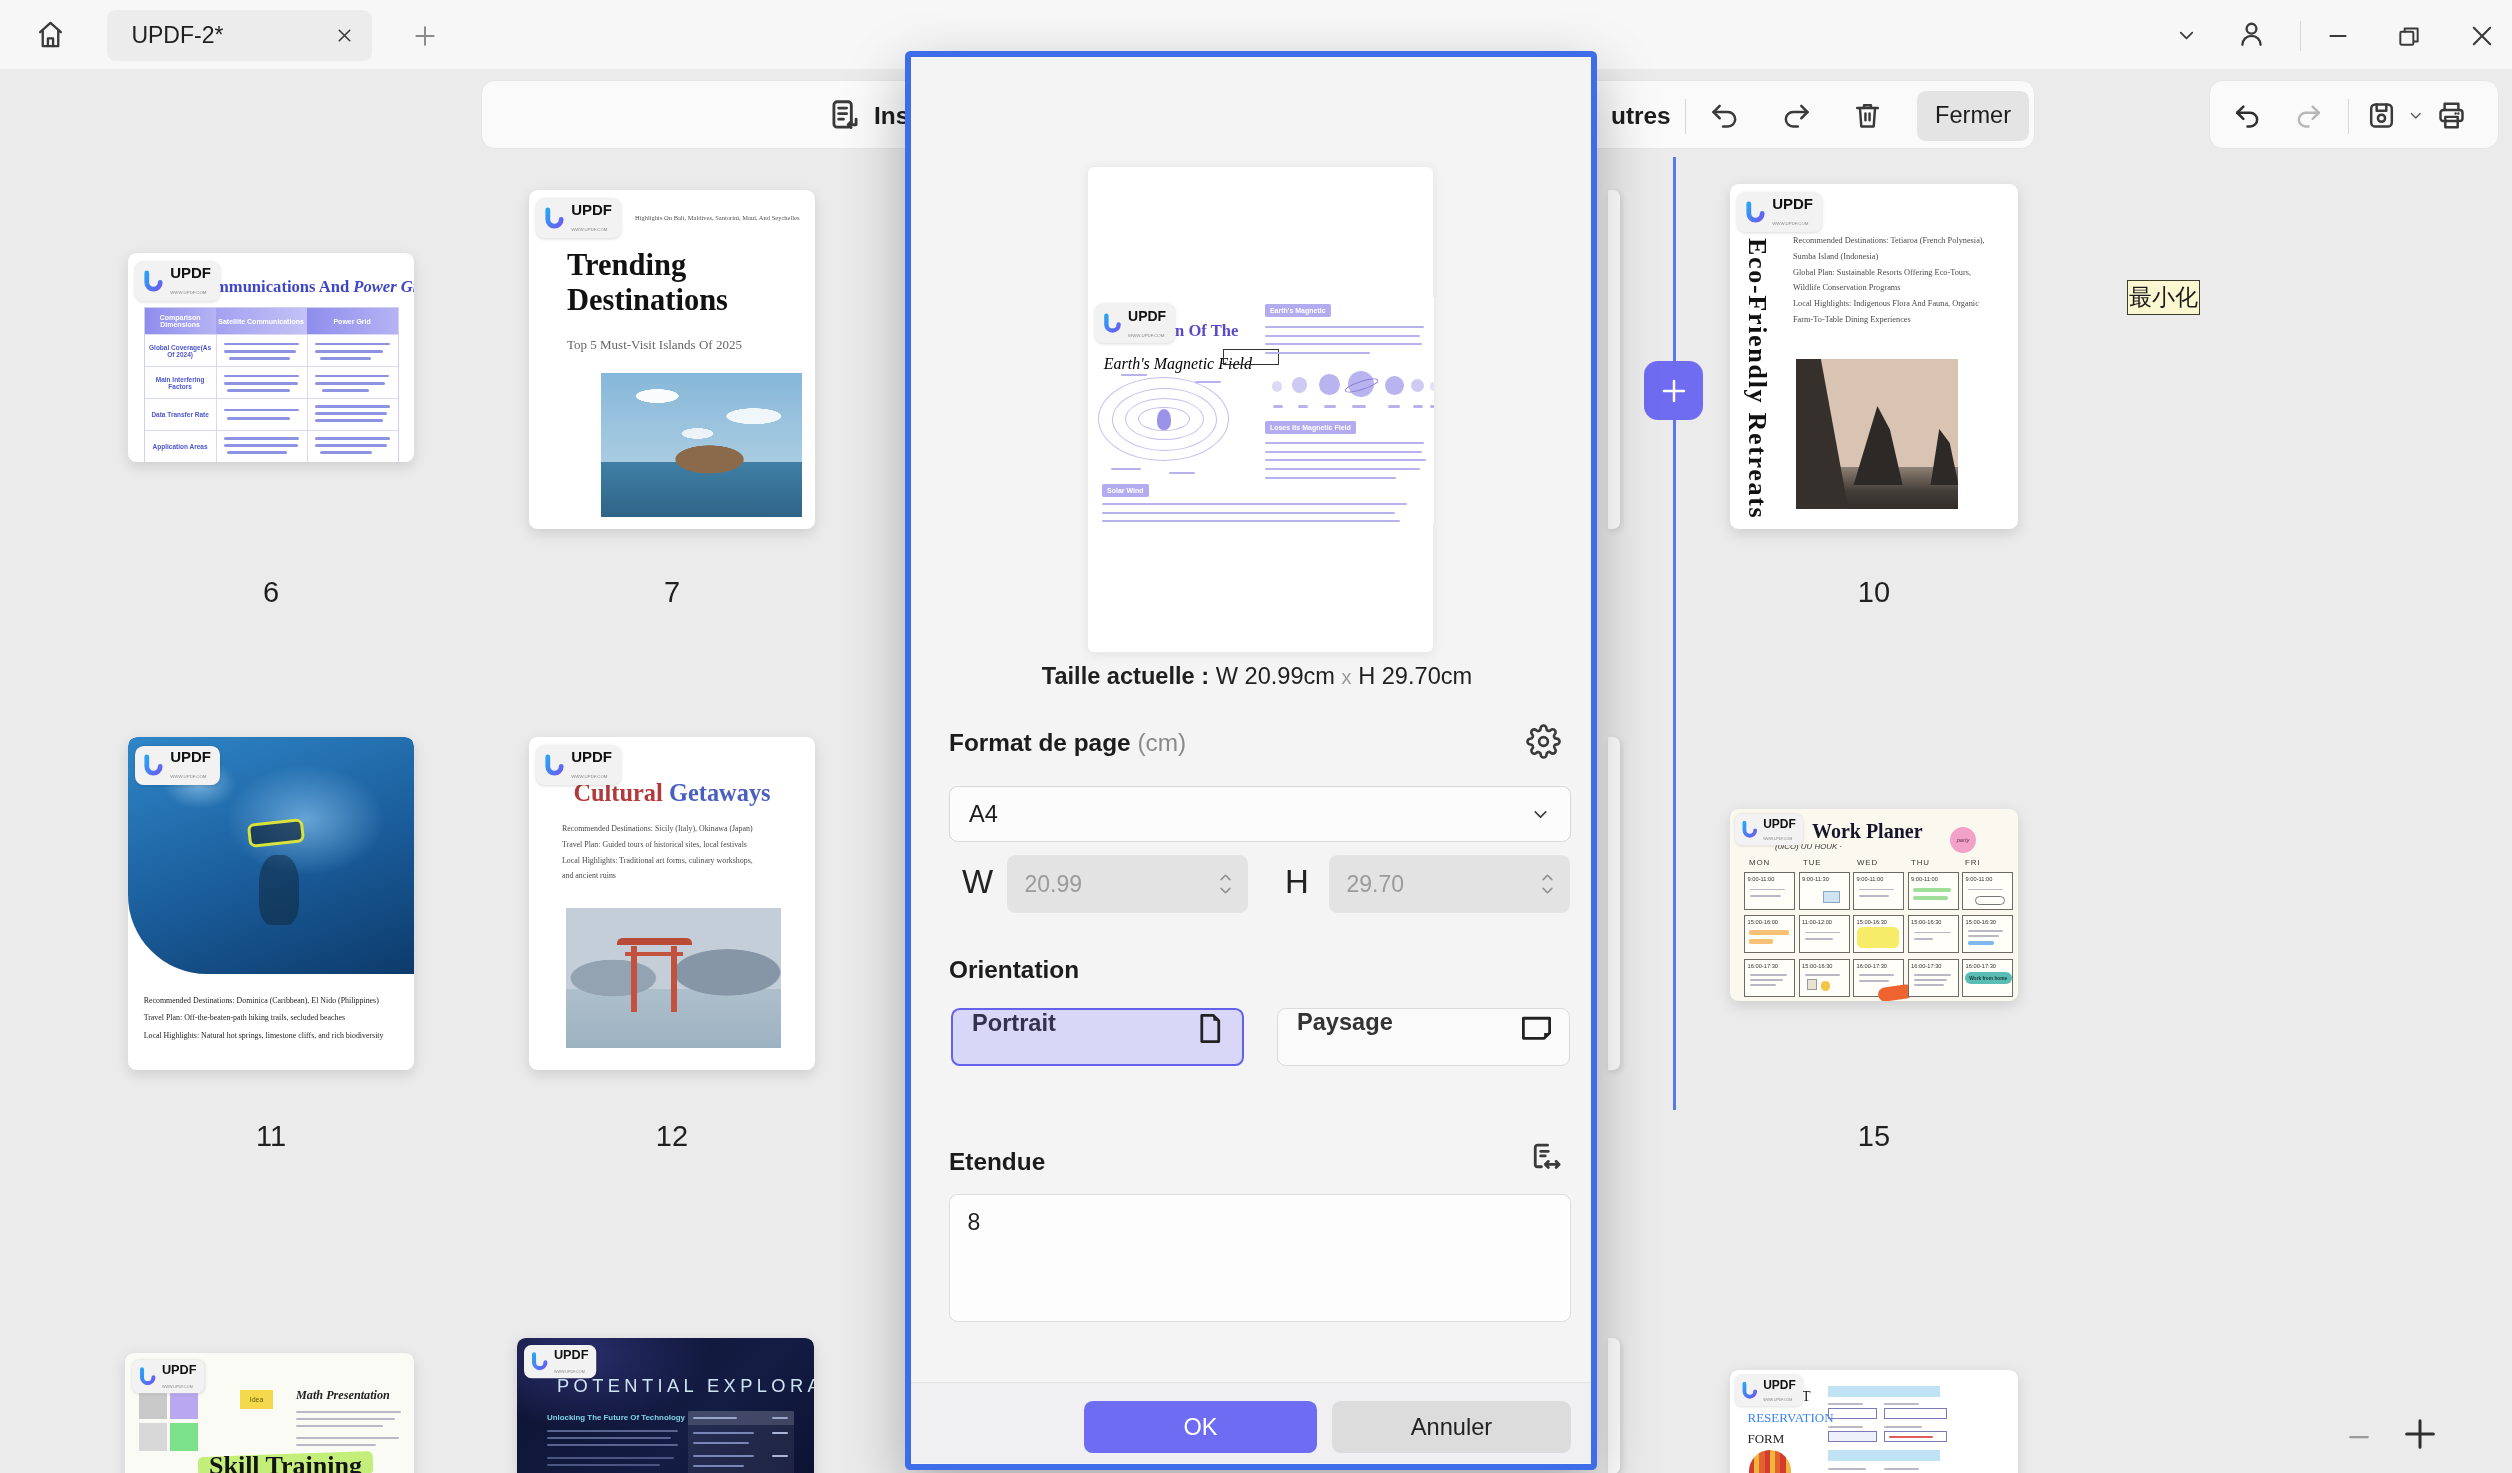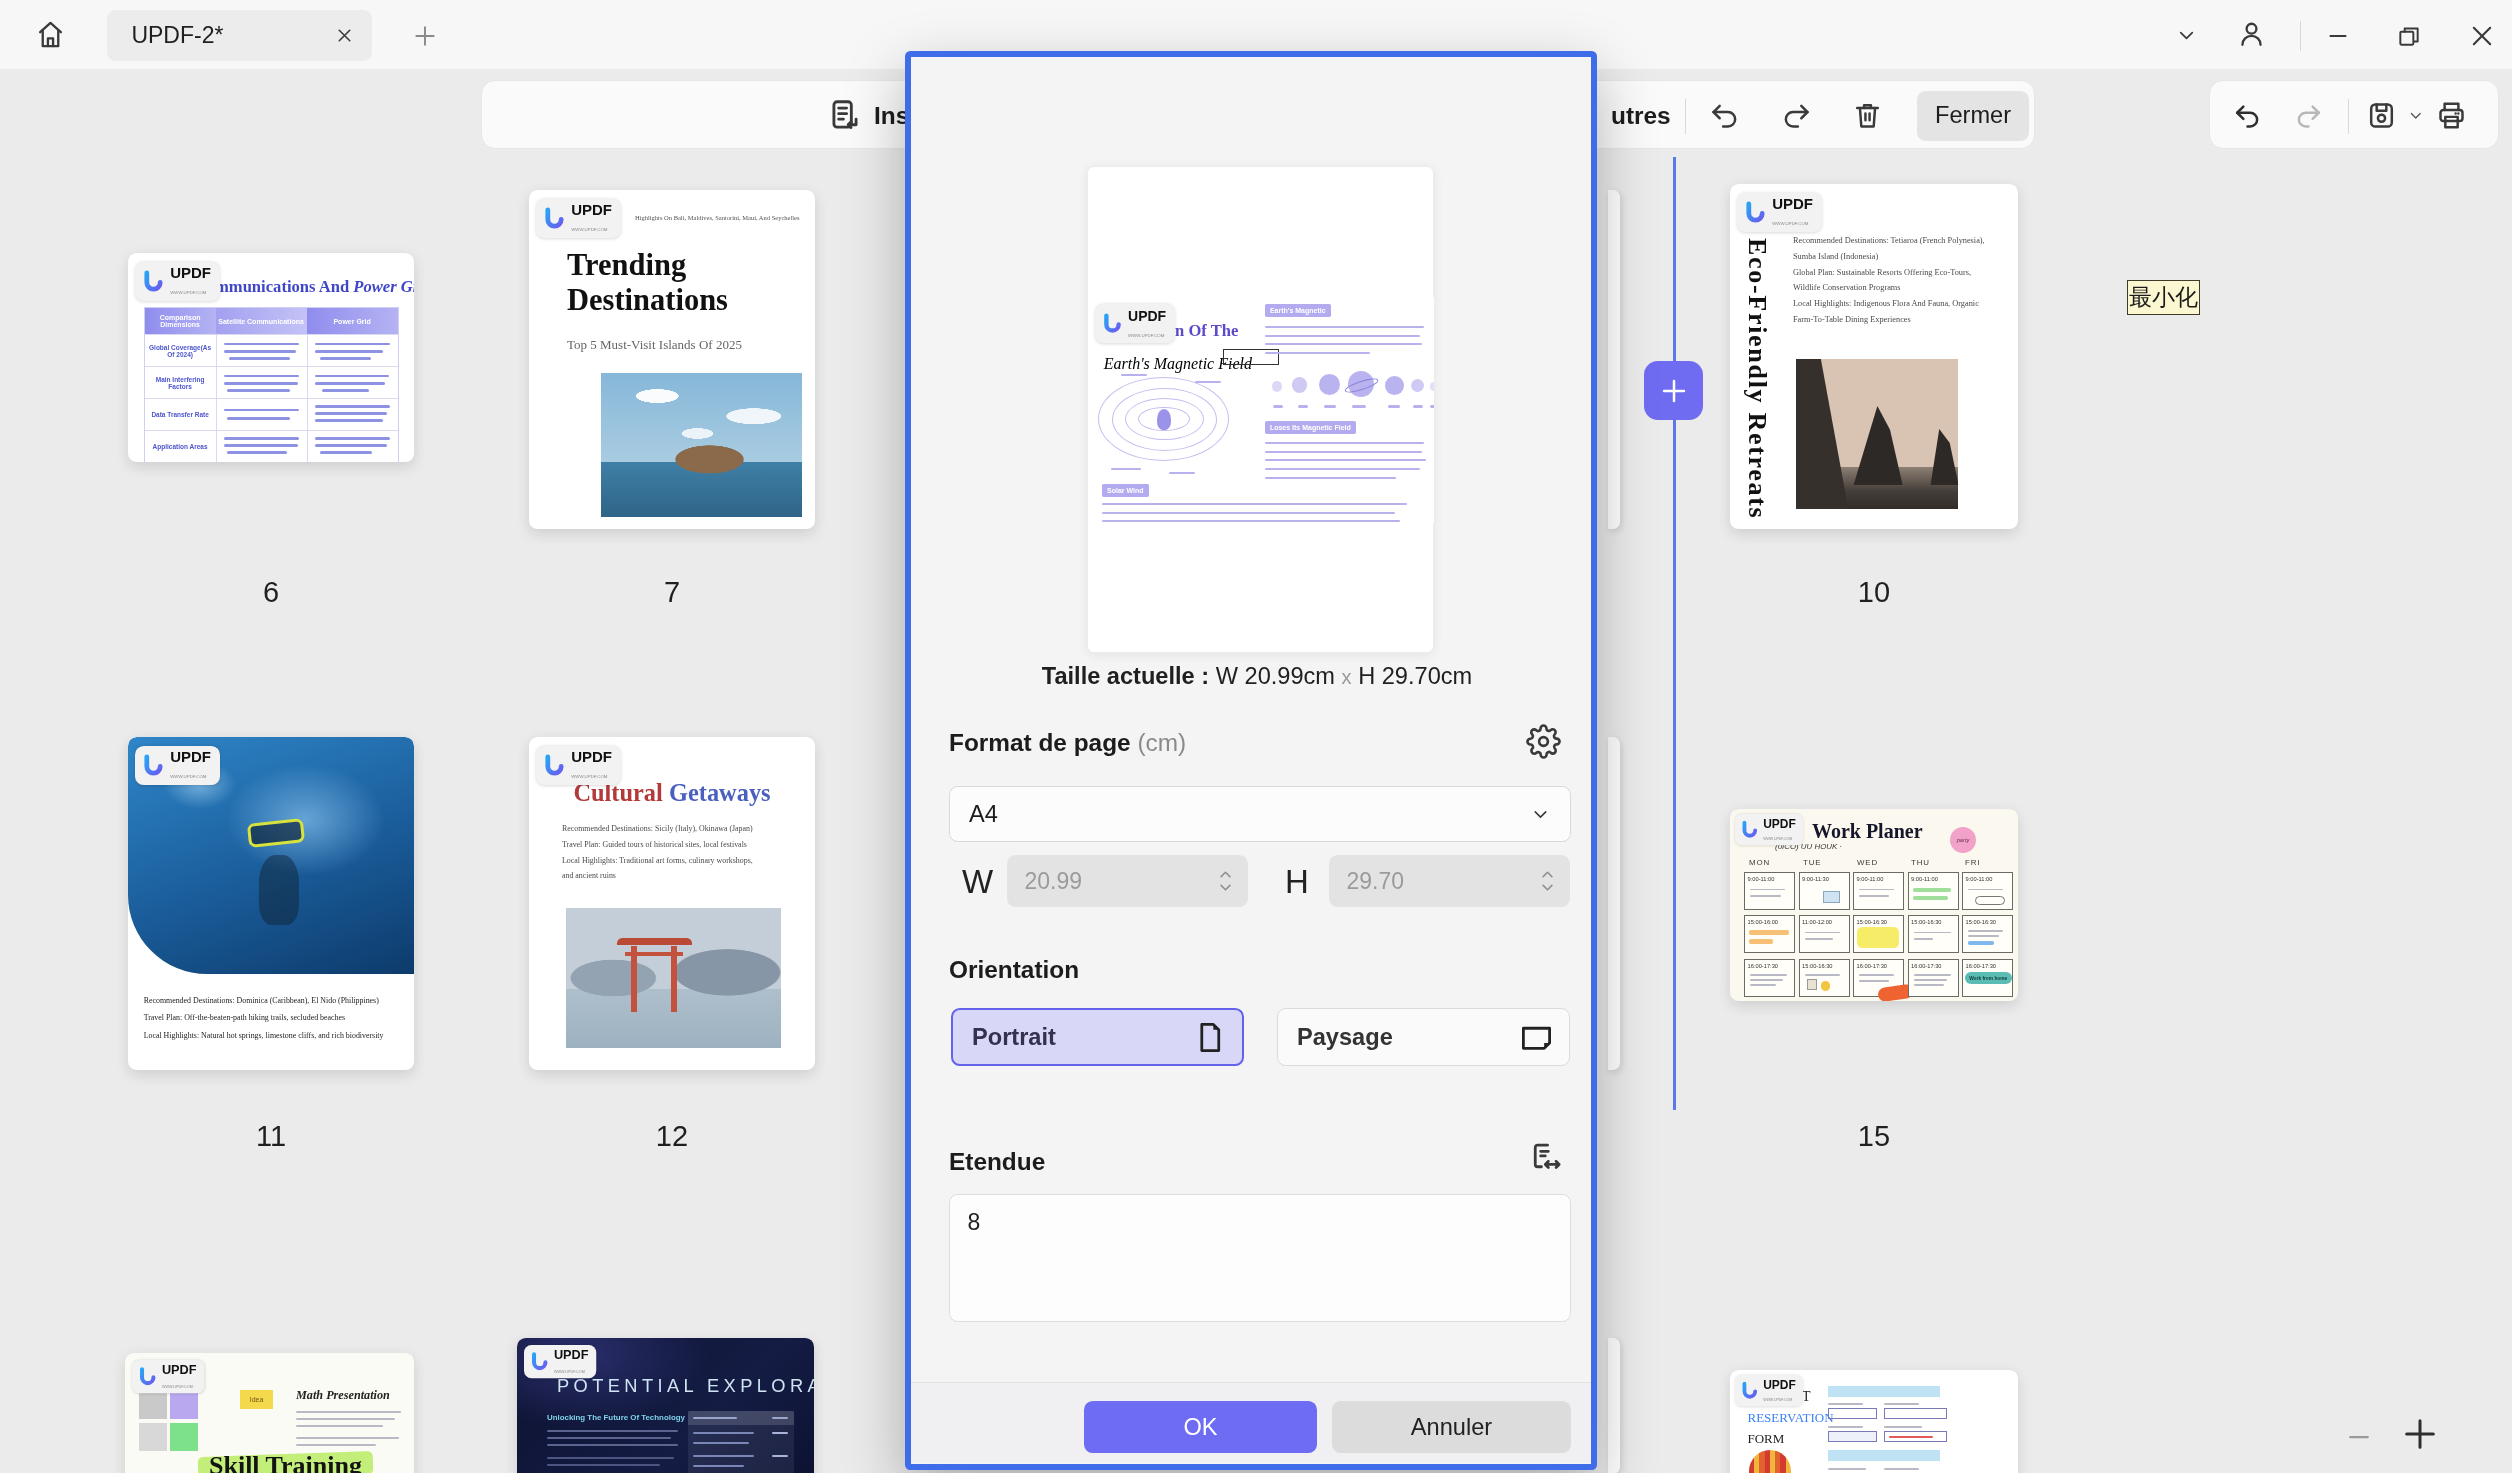--- a/index.html
+++ b/index.html
@@ -62,23 +62,23 @@
   .modal{left:905px;top:51px;width:692px;height:1419px;background:#f5f4f5;border:6.1px solid #3f6ce8;border-radius:5.2px;box-shadow:0 21px 61px rgba(0,0,0,.28)}
   .modal-header{left:0;top:0;width:680px;height:58px;background:#e9e8e9;border-bottom:0.9px solid #dcdcdc;display:flex;align-items:center;padding:0 26px 0 33px}
   .modal-title{font-size:24.4px;font-weight:600;color:#1b1b1b;flex:1}
   .prev-page{left:176px;top:109px;width:347px;height:487px;background:#fff;border:0.9px solid #ececec;border-radius:7px;box-shadow:0 1.7px 10.5px rgba(0,0,0,.07)}
   .prev-content{left:1.7px;top:130px;width:344px;height:226px;background:#fff;overflow:hidden}
   .pv-badge{position:absolute;border-radius:1.7px;background:#b3abf0;color:#fff;font-size:7px;font-weight:700;display:flex;align-items:center;padding:0 5.2px;height:13px;white-space:nowrap}
   .size-line{left:0;top:606px;width:692px;text-align:center;font-size:23.6px;color:#1f1f1f}
   .sec-label{font-size:24.4px;font-weight:700;color:#1c1c1c}
   .unit{color:#8a8a8a;font-weight:400}
   .select{left:38px;top:729px;width:622px;height:56px;background:#fcfcfc;border:0.9px solid #d8d8d8;border-radius:8.7px;display:flex;align-items:center;padding:0 19px;font-size:23.6px;color:#1c1c1c;justify-content:space-between}
-  .dim-input{background:#e4e3e4;border-radius:8.7px;height:52px;display:flex;align-items:center;padding:0 12.2px 0 17.5px;font-size:23px;color:#9b9b9b;justify-content:space-between}
+  .dim-input{background:#e4e3e4;border-radius:8.7px;height:58px;display:flex;align-items:center;padding:0 12.2px 0 17.5px;font-size:23px;color:#9b9b9b;justify-content:space-between}
   .dim-letter{font-size:33px;color:#222}
-  .orient-btn{height:58px;border-radius:8.7px;display:flex;align-items:center;justify-content:space-between;padding:0 14px 0 19px;font-size:23.6px;font-weight:700}
+  .orient-btn{height:58px;border-radius:8.7px;display:flex;align-items:flex-start;justify-content:space-between;padding:0 14px 0 19px;font-size:23.6px;font-weight:700}
   .orient-on{background:#d9d7f8;border:2.6px solid #6461ea;color:#33314e}
   .orient-off{background:#fbfafb;border:0.9px solid #dadada;color:#333}
   .range-box{left:38px;top:1137px;width:622px;height:128px;background:#fdfdfd;border:0.9px solid #dcdcdc;border-radius:8.7px;font-size:23px;color:#222;padding:14px 17.5px;font-family:"Liberation Sans",sans-serif;resize:none;outline:none}
   .modal-footer{left:0;top:1325px;width:680px;height:81px;background:#f0eff1;border-top:0.9px solid #e2e1e3}
   .btn-ok{left:173px;top:1344px;width:233px;height:52px;background:#6e6cf3;border-radius:8.7px;color:#fff;font-size:23.6px;display:flex;align-items:center;justify-content:center}
   .btn-cancel{left:421px;top:1344px;width:239px;height:52px;background:#dddcdd;border-radius:8.7px;color:#222;font-size:23.6px;display:flex;align-items:center;justify-content:center}
   .ell{position:absolute;border:0.9px solid #c3bdf0;border-radius:50%}
   .planet{position:absolute;border-radius:50%;background:#b9b3f0}
 </style>
 </head>

